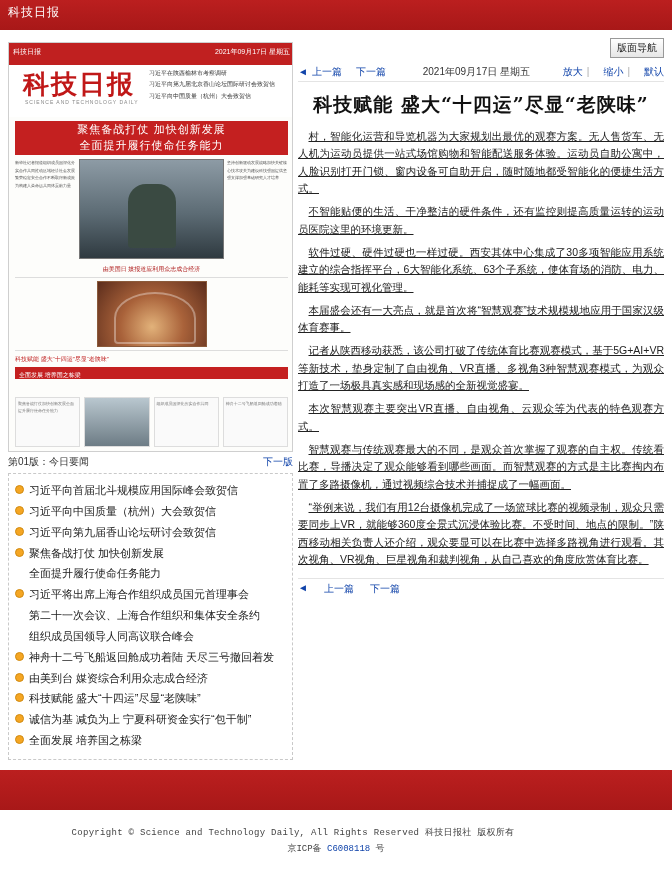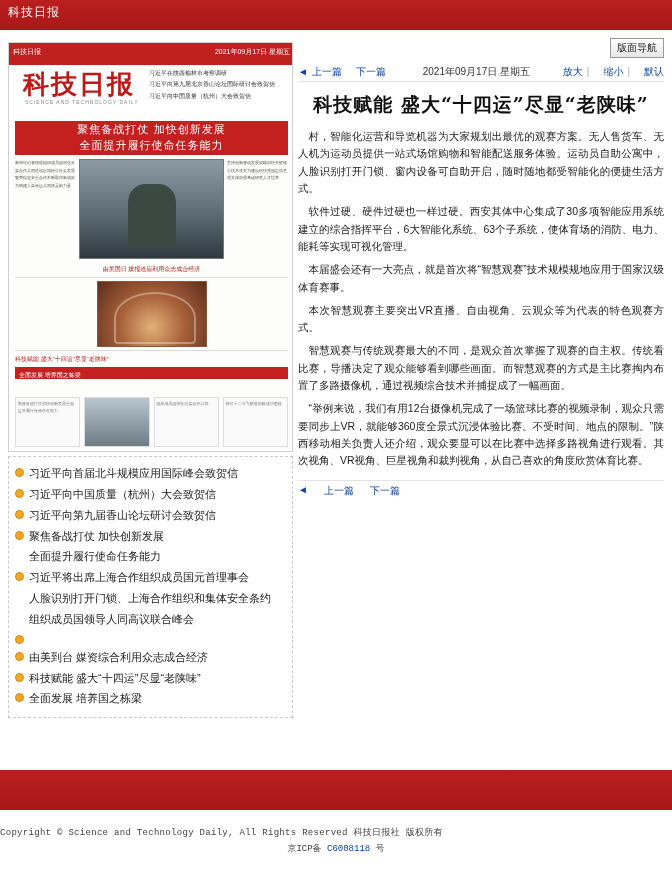--- a/index.html
+++ b/index.html
@@ -40,20 +40,21 @@
   .footer-band {
     position: absolute;
     left: 0; top: 770px;
     width: 672px; height: 40px;
     background: linear-gradient(180deg,#bb1f1f 0%, #a81818 100%);
   }
   .footer-text {
     position: absolute;
     left: 0; top: 826px;
     width: 586px;
+    text-align: center;
     font-size: 9px;
     color: #444;
     font-family: "Liberation Mono", monospace;
     letter-spacing: 0.3px;
   }
   .footer-text2 {
     position: absolute;
     left: 0; top: 842px;
     width: 672px;
     text-align: center;
@@ -237,21 +238,21 @@
     font-family:"DejaVu Serif", serif;
     letter-spacing:1px;
   }
   .article-body {
     margin-top:10px;
     font-size:10.5px;
     line-height:1.65;
     color:#222;
     text-align:justify;
   }
-  .article-body p { margin:0 0 6px 0; text-indent:1em; }
+  .article-body p { margin:0 0 6px 0; text-indent:1em;text-decoration:underline; }
   .highlight-box {
     border:2px solid #cc1111;
     padding:4px 5px;
     margin:6px 0;
   }
   .highlight-box p { margin:0 0 5px 0; text-indent:1em; }
   .highlight-box p.sig { text-indent:2em; margin-bottom:0; }
   .bottom-nav {
     margin-top:10px;
     border-top:1px solid #e4e4e4;
@@ -304,20 +305,24 @@
       <span>全面发展 培养国之栋梁</span>
     </div>
     <div class="pi-grid">
       <div class="cell">聚焦备战打仗加快创新发展全面提升履行使命任务能力</div>
       <div class="cell img"></div>
       <div class="cell">组织成员国深化务实合作共同</div>
       <div class="cell">神舟十二号飞船返回舱成功着陆</div>
     </div>
   </div>
 
+  <div class="img-nav">
+    <span class="page-label">第01版：今日要闻</span>
+    <span class="nav-link">下一版</span>
+  </div>
 
   <div class="headline-box">
     <div class="hl-item">
       <span class="hl-bullet"></span>
       <span class="hl-text">习近平向首届北斗规模应用国际峰会致贺信</span>
     </div>
     <div class="hl-item">
       <span class="hl-bullet"></span>
       <span class="hl-text">习近平向中国质量（杭州）大会致贺信</span>
     </div>
@@ -332,36 +337,41 @@
     <div class="hl-item">
       <span class="hl-bullet" style="visibility:hidden"></span>
       <span class="hl-text">全面提升履行使命任务能力</span>
     </div>
     <div class="hl-item">
       <span class="hl-bullet"></span>
       <span class="hl-text">习近平将出席上海合作组织成员国元首理事会</span>
     </div>
     <div class="hl-item">
       <span class="hl-bullet" style="visibility:hidden"></span>
-      <span class="hl-text">人脸识别打开门锁、上海合作组织和集体安全条约</span>
+      <span class="hl-text">第二十一次会议、上海合作组织和集体安全条约</span>
     </div>
     <div class="hl-item">
       <span class="hl-bullet" style="visibility:hidden"></span>
       <span class="hl-text">组织成员国领导人同高议联合峰会</span>
     </div>
     <div class="hl-item">
       <span class="hl-bullet"></span>
+      <span class="hl-text">神舟十二号飞船返回舱成功着陆 天尽三号撤回着发</span>
     </div>
     <div class="hl-item">
       <span class="hl-bullet"></span>
       <span class="hl-text">由美到台 媒资综合利用众志成合经济</span>
     </div>
     <div class="hl-item">
       <span class="hl-bullet"></span>
       <span class="hl-text">科技赋能 盛大“十四运”尽显“老陕味”</span>
+    </div>
+    <div class="hl-item">
+      <span class="hl-bullet"></span>
+      <span class="hl-text">诚信为基 减负为上 宁夏科研资金实行“包干制”</span>
     </div>
     <div class="hl-item">
       <span class="hl-bullet"></span>
       <span class="hl-text">全面发展 培养国之栋梁</span>
     </div>
   </div>
 </div>
 
 <div class="right-col">
 
@@ -376,24 +386,26 @@
     <span class="tb-sep">|</span>
     <span class="tb-zoom">缩小</span>
     <span class="tb-sep">|</span>
     <span class="tb-zoom">默认</span>
   </div>
 
   <div class="article-title">科技赋能 盛大“十四运”尽显“老陕味”</div>
 
   <div class="article-body">
     <p>村，智能化运营和导览机器为大家规划出最优的观赛方案。无人售货车、无人机为运动员提供一站式场馆购物和智能配送服务体验。运动员自助公寓中，人脸识别打开门锁、窗内设备可自助开启，随时随地都受智能化的便捷生活方式。</p>
+    <p>不智能贴便的生活、干净整洁的硬件条件，还有监控则提高质量运转的运动员医院这里的环境更新。</p>
     <p>软件过硬、硬件过硬也一样过硬。西安其体中心集成了30多项智能应用系统建立的综合指挥平台，6大智能化系统、63个子系统，使体育场的消防、电力、能耗等实现可视化管理。</p>
 
 
     <p>本届盛会还有一大亮点，就是首次将“智慧观赛”技术规模规地应用于国家汉级体育赛事。</p>
+    <p>记者从陕西移动获悉，该公司打破了传统体育比赛观赛模式，基于5G+AI+VR等新技术，垫身定制了自由视角、VR直播、多视角3种智慧观赛模式，为观众打造了一场极具真实感和现场感的全新视觉盛宴。</p>
     <p>本次智慧观赛主要突出VR直播、自由视角、云观众等为代表的特色观赛方式。</p>
     <p>智慧观赛与传统观赛最大的不同，是观众首次掌握了观赛的自主权。传统看比赛，导播决定了观众能够看到哪些画面。而智慧观赛的方式是主比赛掏内布置了多路摄像机，通过视频综合技术并捕捉成了一幅画面。</p>
     <p>“举例来说，我们有用12台摄像机完成了一场篮球比赛的视频录制，观众只需要同步上VR，就能够360度全景式沉浸体验比赛。不受时间、地点的限制。”陕西移动相关负责人还介绍，观众要显可以在比赛中选择多路视角进行观看。其次视角、VR视角、巨星视角和裁判视角，从自己喜欢的角度欣赏体育比赛。</p>
   </div>
 
   <div class="bottom-nav">
     <span class="arrow">◄</span>
     <span>上一篇</span>
     <span>下一篇</span>
   </div>

